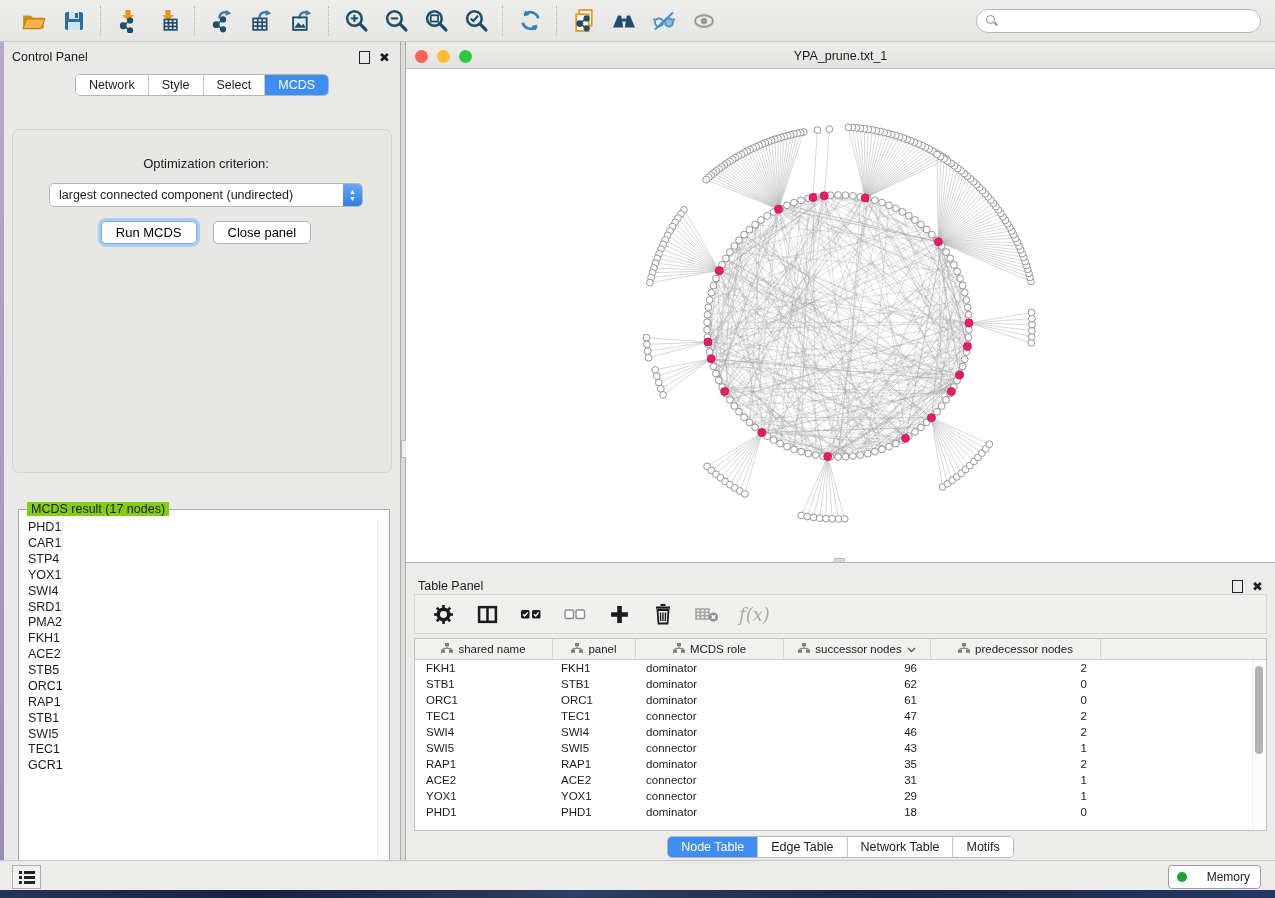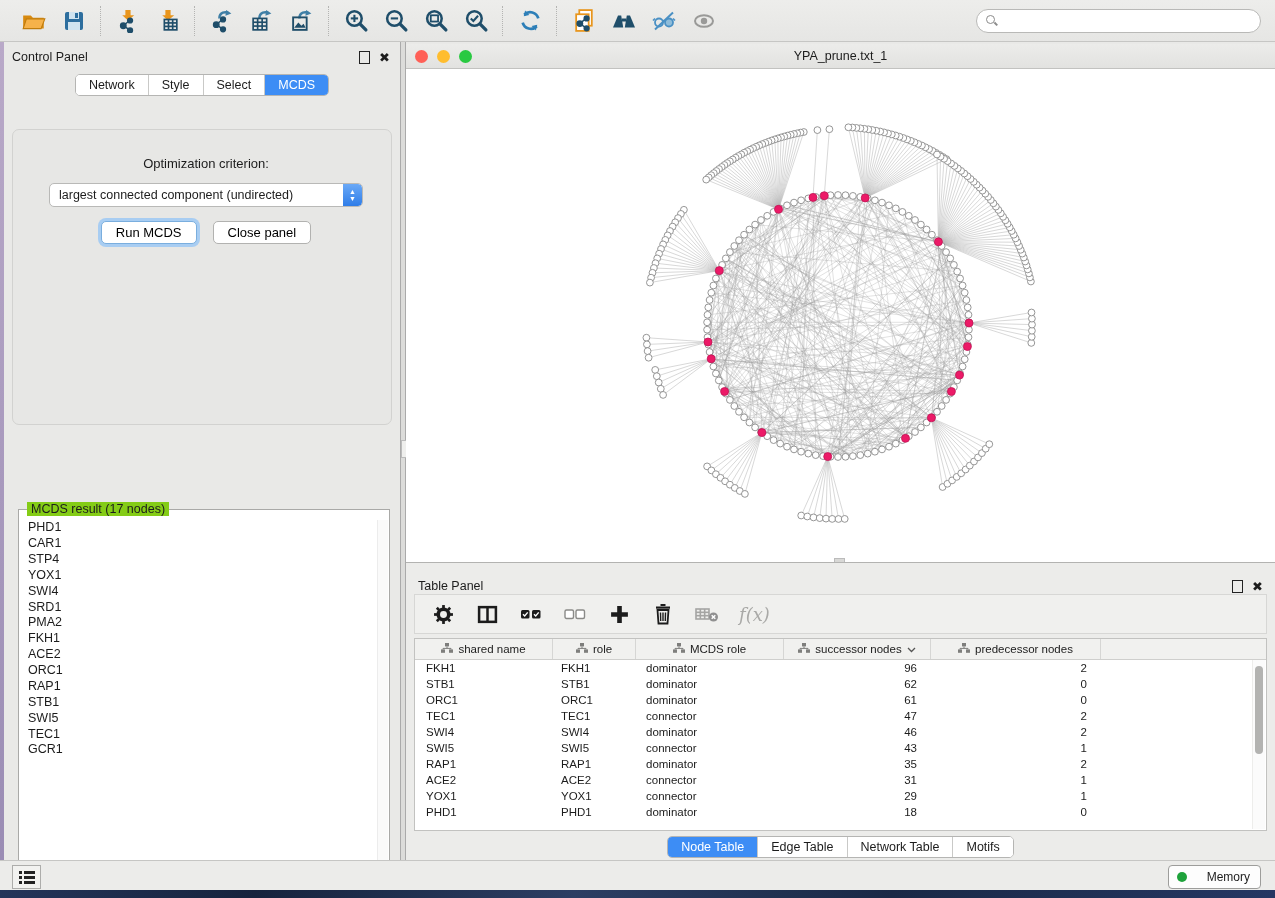--- a/index.html
+++ b/index.html
@@ -24,21 +24,21 @@
   .cp-header{display:flex;align-items:center;height:26px;padding:2px 10px 0 8px;}
   .panel-title{font-size:12.5px;}
   .win-btns{margin-left:auto;display:flex;align-items:center;gap:9px;}
   .float-box{width:9px;height:11px;border:1.5px solid #222;}
   .xicon{font-size:13px;font-weight:bold;line-height:1;}
   .tabs-row{display:flex;justify-content:center;margin-top:4px;position:relative;z-index:2;}
   .tabseg{display:flex;border:1px solid #b5b5b3;border-radius:5px;overflow:hidden;background:#fff;}
   .tabseg .tab{padding:3px 13px;font-size:12.5px;background:#fff;border-right:1px solid #c9c9c7;cursor:default;}
   .tabseg .tab:last-child{border-right:none;}
   .tabseg .tab.sel{background:#3d8df5;color:#fff;}
-  .cp-inner{position:absolute;left:8px;top:87px;width:380px;height:296px;background:#e7e7e5;
+  .cp-inner{position:absolute;left:8px;top:87px;width:380px;height:344px;background:#e7e7e5;
             border:1px solid #d2d2d0;border-radius:7px;padding-top:22px;box-sizing:border-box;padding-left:8px;}
   .opt-label{text-align:center;font-size:13px;margin-top:4px;}
   .select-wrap{margin:12px auto 0;width:312px;height:22px;border:1px solid #b9b9b7;border-radius:5px;background:#fff;
                display:flex;align-items:center;overflow:hidden;}
   .select-wrap .sel-text{flex:1;font-size:12.5px;padding-left:9px;white-space:nowrap;}
   .stepper{width:19px;height:22px;background:linear-gradient(#6aa9f7,#2f7de8);display:flex;flex-direction:column;
            align-items:center;justify-content:center;gap:1px;border-radius:0 4px 4px 0;}
   .stepper span{color:#fff;font-size:7px;line-height:6px;}
   .btn-row{display:flex;justify-content:center;gap:16px;margin-top:14px;}
   .pushbtn{font-size:13px;padding:3px 14px;background:#fff;border:1px solid #b2b2b0;border-radius:5px;cursor:default;}
@@ -297,20 +297,21 @@
       <div class="result-list" id="mcds-list">
           <div>PHD1</div>
           <div>CAR1</div>
           <div>STP4</div>
           <div>YOX1</div>
           <div>SWI4</div>
           <div>SRD1</div>
           <div>PMA2</div>
           <div>FKH1</div>
           <div>ACE2</div>
+          <div>STB5</div>
           <div>ORC1</div>
           <div>RAP1</div>
           <div>STB1</div>
           <div>SWI5</div>
           <div>TEC1</div>
           <div>GCR1</div>
         </div>
       <div class="result-scroll"></div>
     </div>
   </div>
@@ -1270,21 +1271,21 @@
             </div>
             <div class="th" style="width: 83px;">
               <span><svg width="12" height="10" viewBox="0 0 12 10">
                   <g fill="#7e7e7c">
                     <rect x="4" y="0" width="4" height="3.4"></rect>
                     <rect x="0" y="6.4" width="4" height="3.4"></rect>
                     <rect x="8" y="6.4" width="4" height="3.4"></rect>
                   </g>
                   <path d="M6 3.4v2M2 6.4v-1h8v1" fill="none" stroke="#7e7e7c"></path>
                 </svg></span>
-              <span>role</span>
+              <span>panel</span>
             </div>
             <div class="th" style="width: 148px;">
               <span><svg width="12" height="10" viewBox="0 0 12 10">
                   <g fill="#7e7e7c">
                     <rect x="4" y="0" width="4" height="3.4"></rect>
                     <rect x="0" y="6.4" width="4" height="3.4"></rect>
                     <rect x="8" y="6.4" width="4" height="3.4"></rect>
                   </g>
                   <path d="M6 3.4v2M2 6.4v-1h8v1" fill="none" stroke="#7e7e7c"></path>
                 </svg></span>

